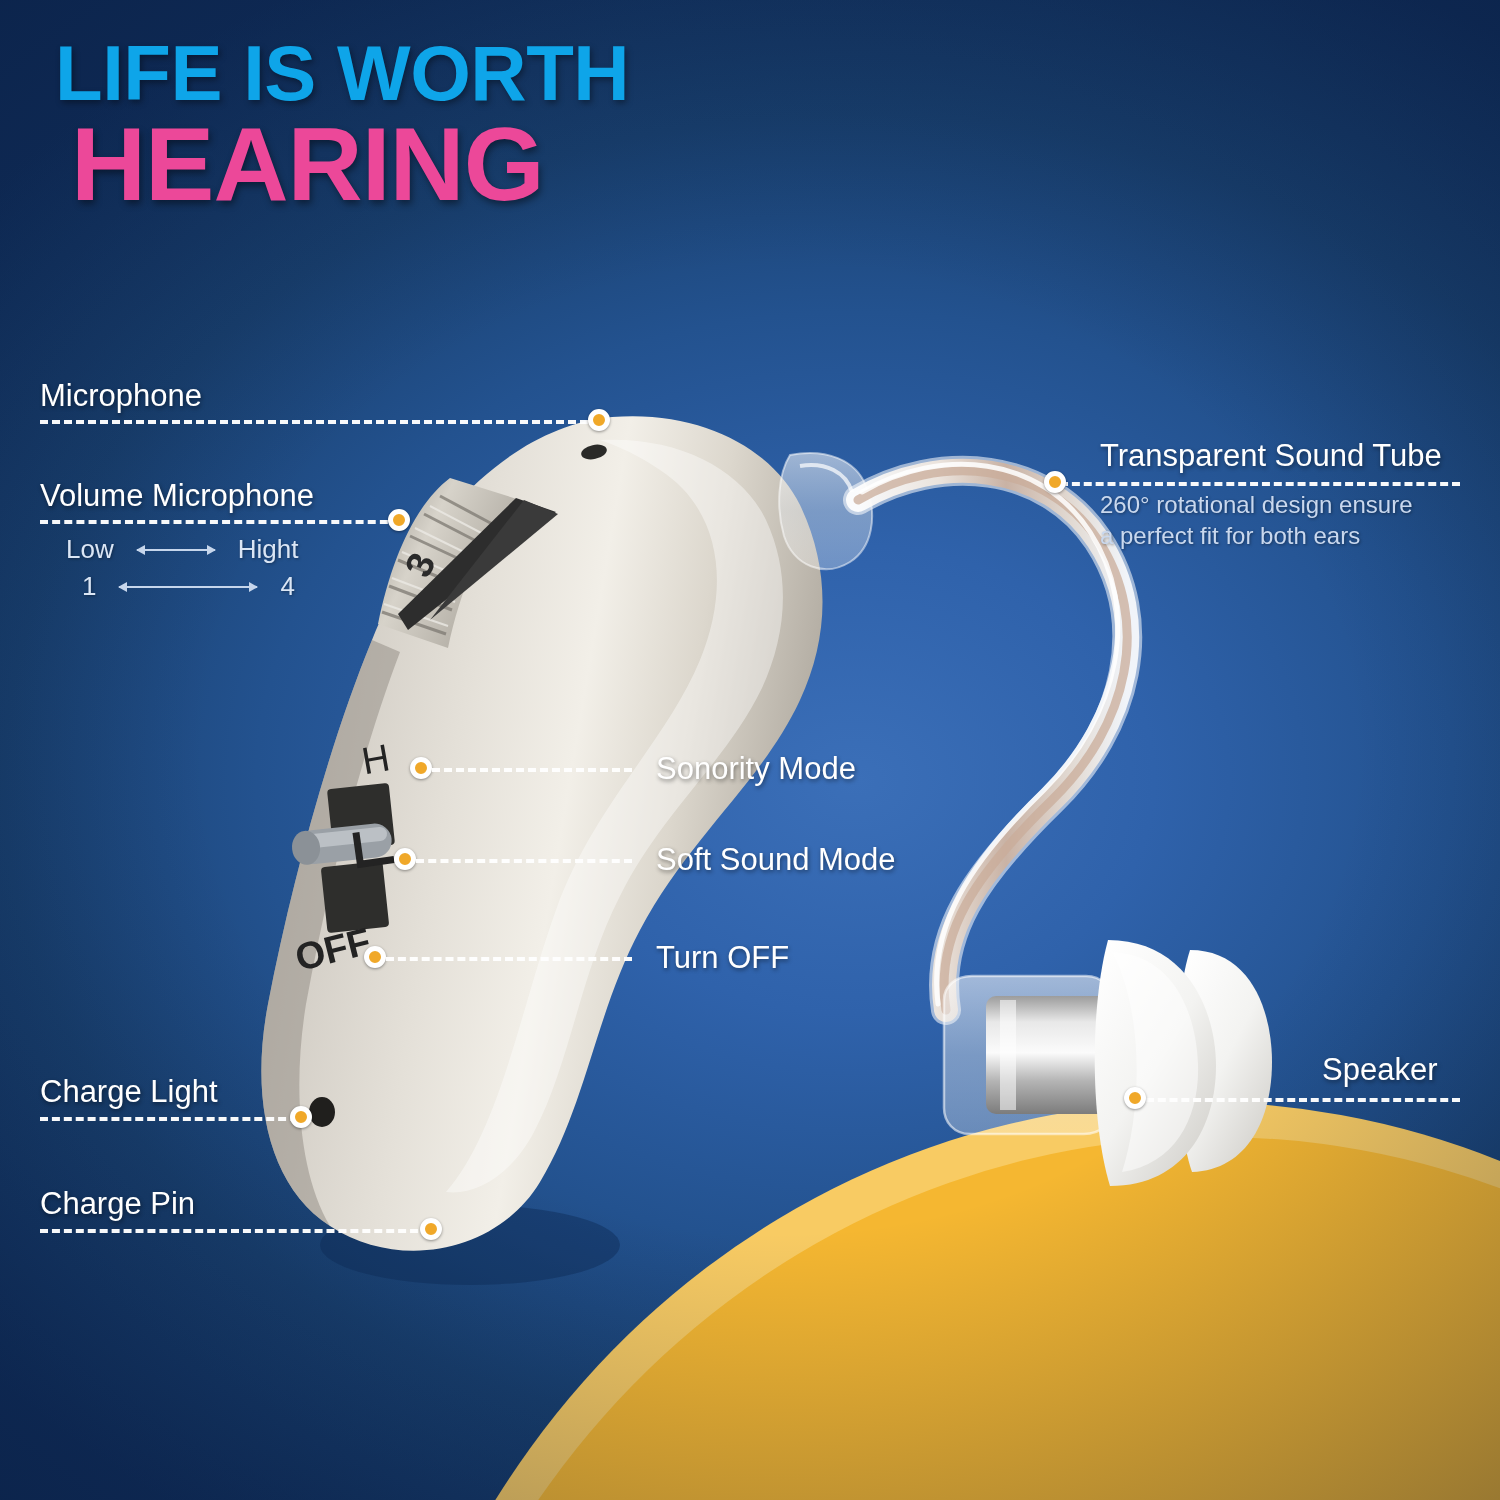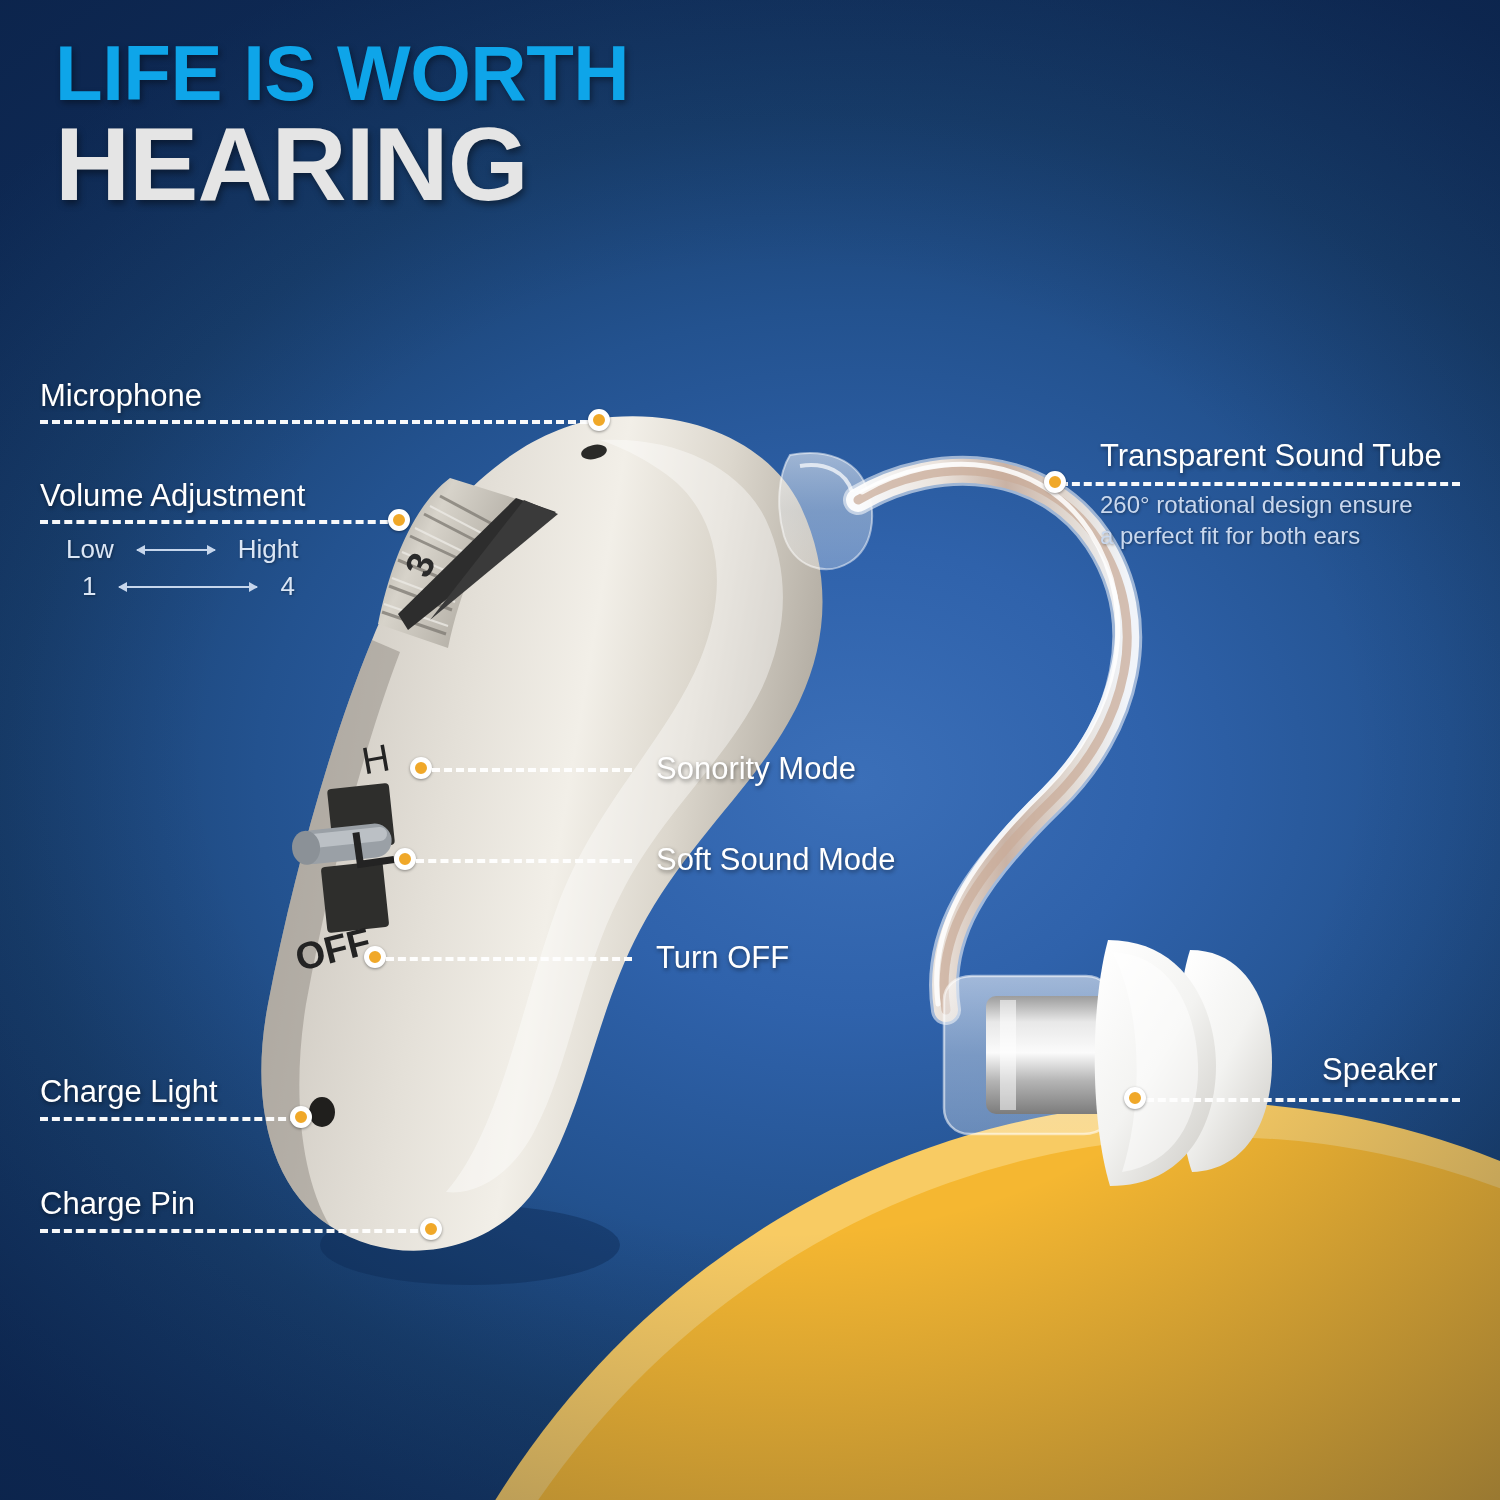--- a/index.html
+++ b/index.html
@@ -36,22 +36,22 @@
     transform:rotate(-7.5deg);
   }
 
   
   .headline{position:absolute;left:55px;top:36px;}
   .hl1{
     font-size:78px;font-weight:bold;color:#0ea5e9;letter-spacing:-0.5px;
     line-height:.96;text-shadow:2px 3px 6px rgba(0,0,0,.38);
   }
   .hl2{
-    font-size:104px;font-weight:bold;color:#e5e5e5;letter-spacing:-1px;
-    line-height:.96;margin-top:4px;text-shadow:2px 4px 7px rgba(0,0,0,.42);
+    font-size:104px;font-weight:bold;color:#ec4899;letter-spacing:-1px;
+    line-height:.96;margin-top:4px;text-shadow:2px 4px 7px rgba(0,0,0,.42);margin-left:16px;
   }
 
   
   .callout{position:absolute;color:#fff;text-shadow:1px 2px 4px rgba(0,0,0,.45);}
   .callout .ttl{font-size:31px;white-space:nowrap;}
   .callout .sub{font-size:24px;color:#c9d8ee;line-height:1.28;text-shadow:1px 1px 3px rgba(0,0,0,.4);}
 
   
   .dash{
     position:absolute;height:0;border-top:4px dashed #ffffff;opacity:.97;
@@ -269,21 +269,21 @@
     <div class="hl2">HEARING</div>
   </div>
 
   <div class="callout" style="left:40px;top:378px;">
     <div class="ttl">Microphone</div>
   </div>
   <div class="dash" style="left:40px;top:420px;width:560px;"></div>
   <div class="dot" style="left:588px;top:409px;"></div>
 
   <div class="callout" style="left:40px;top:478px;">
-    <div class="ttl">Volume Adjustment</div>
+    <div class="ttl">Volume Microphone</div>
   </div>
   <div class="dash" style="left:40px;top:520px;width:360px;"></div>
   <div class="dot" style="left:388px;top:509px;"></div>
 
   <div class="vol-scale" style="left:66px;top:534px;">
     <div class="arrow-row">
       <span>Low</span>
       <span class="arw" style="width:78px;"></span>
       <span>Hight</span>
     </div>

